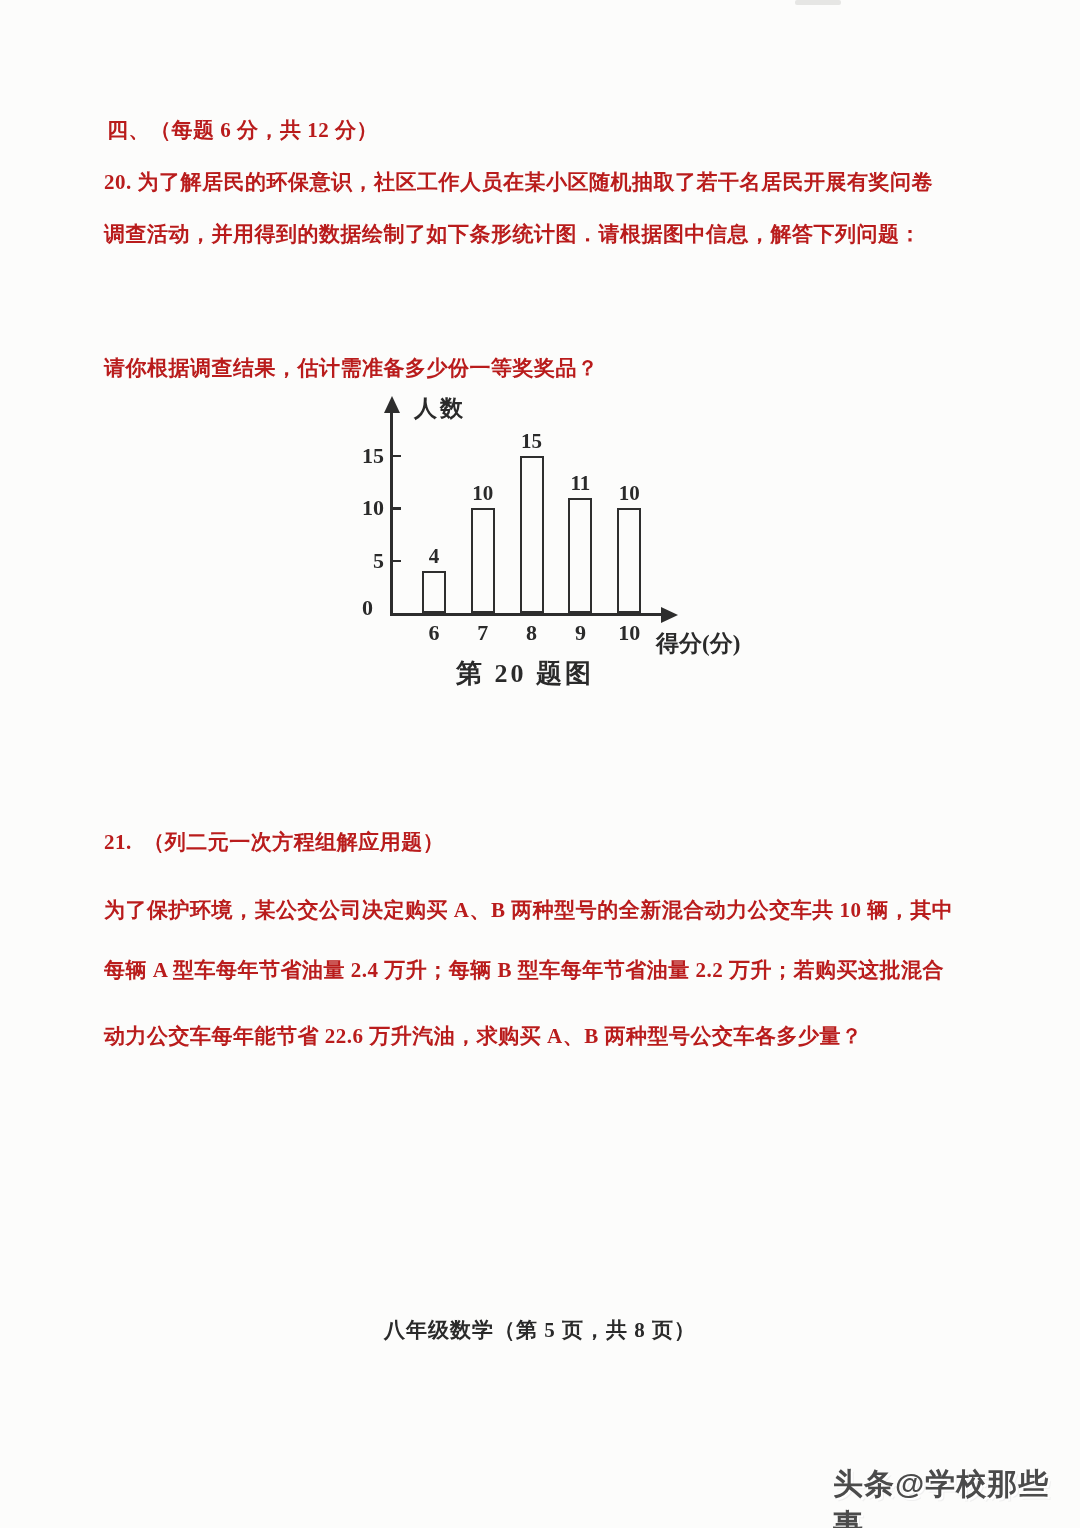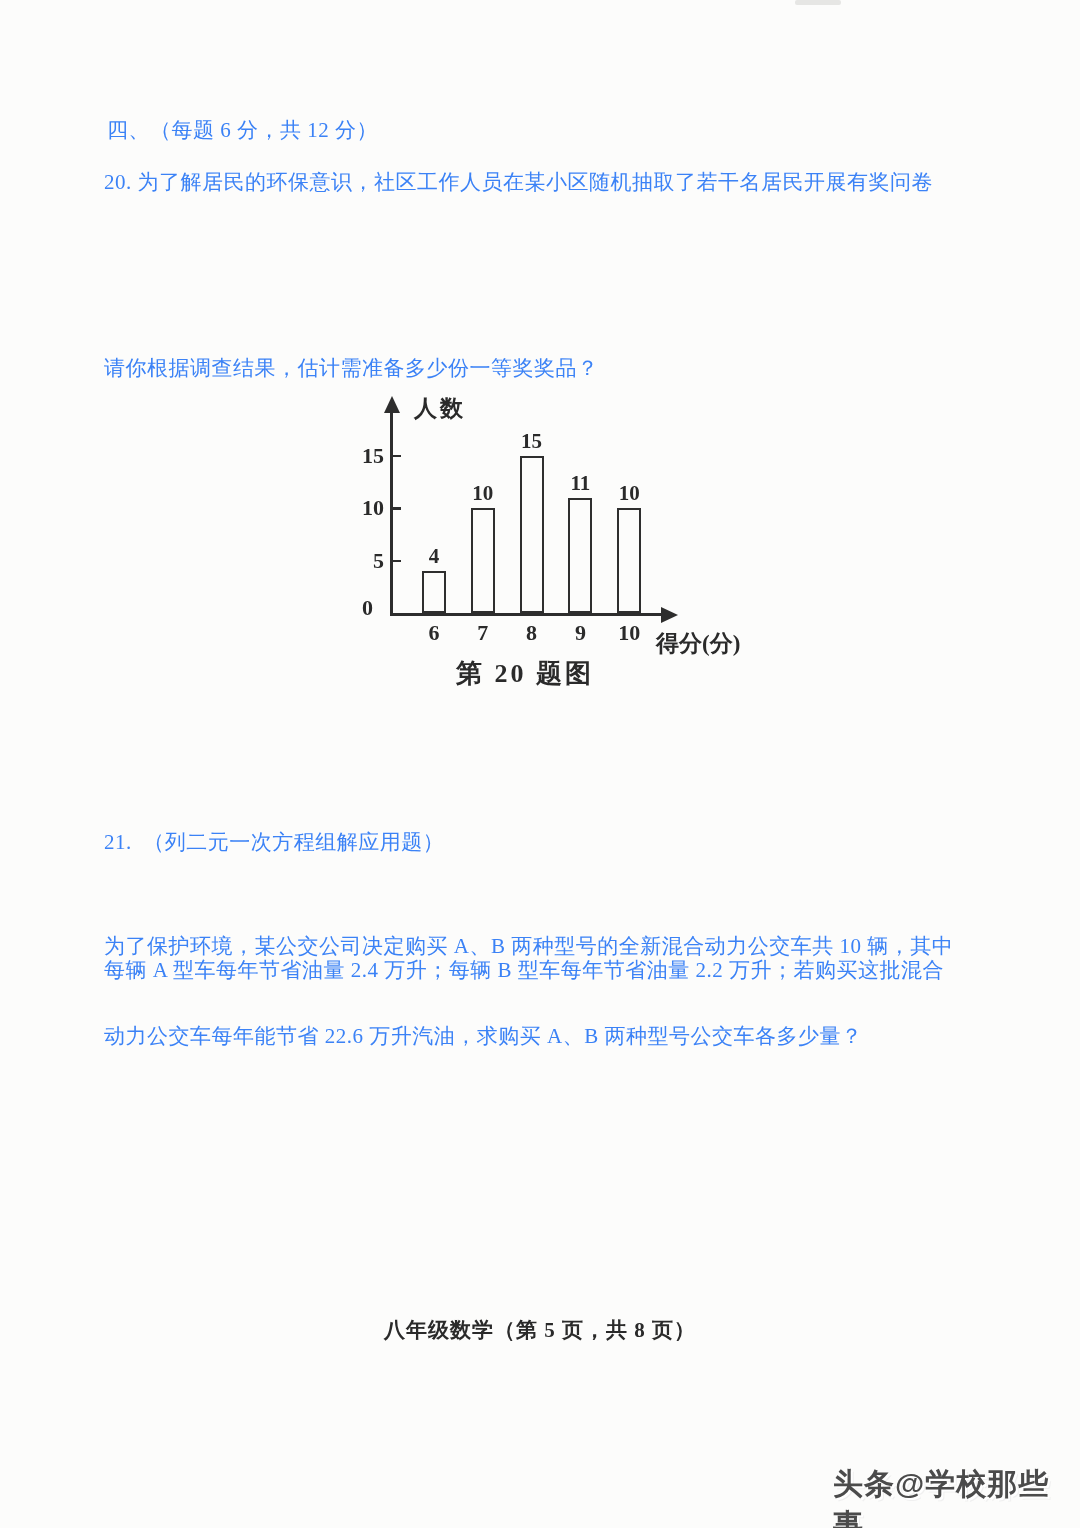--- a/index.html
+++ b/index.html
@@ -3,22 +3,22 @@
 <meta charset="utf-8">
 <style>
   html,body{margin:0;padding:0;background:#f5f5f3;}
   .page{
     position:relative;width:1080px;height:1528px;margin:0 auto;
     background:#fcfcfb;
     font-family:"Liberation Serif","DejaVu Serif",serif;
     color:#2a2a2a;overflow:hidden;
   }
   .line{
-    position:absolute;font-size:21px;font-weight:400;letter-spacing:.5px;
-    white-space:pre;color:#3b82f6;
+    position:absolute;font-size:21px;font-weight:700;letter-spacing:.5px;
+    white-space:pre;color:#b91c1c;
   }
   .smudge{position:absolute;left:795px;top:0;width:46px;height:5px;background:#e6e6e4;border-radius:2px;}
 
   
   .chart{position:absolute;left:330px;top:395px;width:460px;height:305px;}
   .axis{position:absolute;background:#2d2d2d;}
   .y-axis{left:60px;top:14px;width:3px;height:207px;}
   .x-axis{left:60px;top:218px;width:272px;height:3px;}
   .arrow-up{position:absolute;left:53.5px;top:1px;width:0;height:0;
     border-left:8px solid transparent;border-right:8px solid transparent;
@@ -50,20 +50,21 @@
 </head>
 <body>
 
 <div class="page">
 
   <div class="smudge"></div>
 
   <div class="line" style="left:107px;top:116px;">四、（每题 6 分，共 12 分）</div>
 
   <div class="line" style="left:104px;top:168px;">20. 为了解居民的环保意识，社区工作人员在某小区随机抽取了若干名居民开展有奖问卷</div>
+  <div class="line" style="left:104px;top:220px;">调查活动，并用得到的数据绘制了如下条形统计图．请根据图中信息，解答下列问题：</div>
   <div class="line" style="left:104px;top:354px;">请你根据调查结果，估计需准备多少份一等奖奖品？</div>
 
   <div class="chart">
     <div class="ylabel">人数</div>
     <div class="arrow-up"></div>
     <div class="axis y-axis"></div>
     <div class="axis x-axis"></div>
     <div class="arrow-right"></div>
     <div class="origin">0</div>
     <div id="yticks">
@@ -89,21 +90,21 @@
         <div class="x-tick" style="left: 228.4px; top: 225px;">9</div>
         <div class="bar" style="left: 287.2px; top: 113px; width: 24px; height: 105px; background: rgb(252, 252, 251); border-color: rgb(46, 46, 46);"></div>
         <div class="bar-val" style="left: 277.2px; top: 86px;">10</div>
         <div class="x-tick" style="left: 277.2px; top: 225px;">10</div>
       </div>
     <div class="xlabel">得分(分)</div>
     <div class="caption">第 20 题图</div>
   </div>
 
   <div class="line" style="left:104px;top:828px;">21.  （列二元一次方程组解应用题）</div>
-  <div class="line" style="left:104px;top:896px;margin-top:36px;">为了保护环境，某公交公司决定购买 A、B 两种型号的全新混合动力公交车共 10 辆，其中</div>
+  <div class="line" style="left:104px;top:896px;">为了保护环境，某公交公司决定购买 A、B 两种型号的全新混合动力公交车共 10 辆，其中</div>
   <div class="line" style="left:104px;top:956px;">每辆 A 型车每年节省油量 2.4 万升；每辆 B 型车每年节省油量 2.2 万升；若购买这批混合</div>
   <div class="line" style="left:104px;top:1022px;">动力公交车每年能节省 22.6 万升汽油，求购买 A、B 两种型号公交车各多少量？</div>
 
   <div class="footer">八年级数学（第 5 页，共 8 页）</div>
 
   <div class="watermark">头条@学校那些事</div>
 
 </div>
 
 </body></html>

